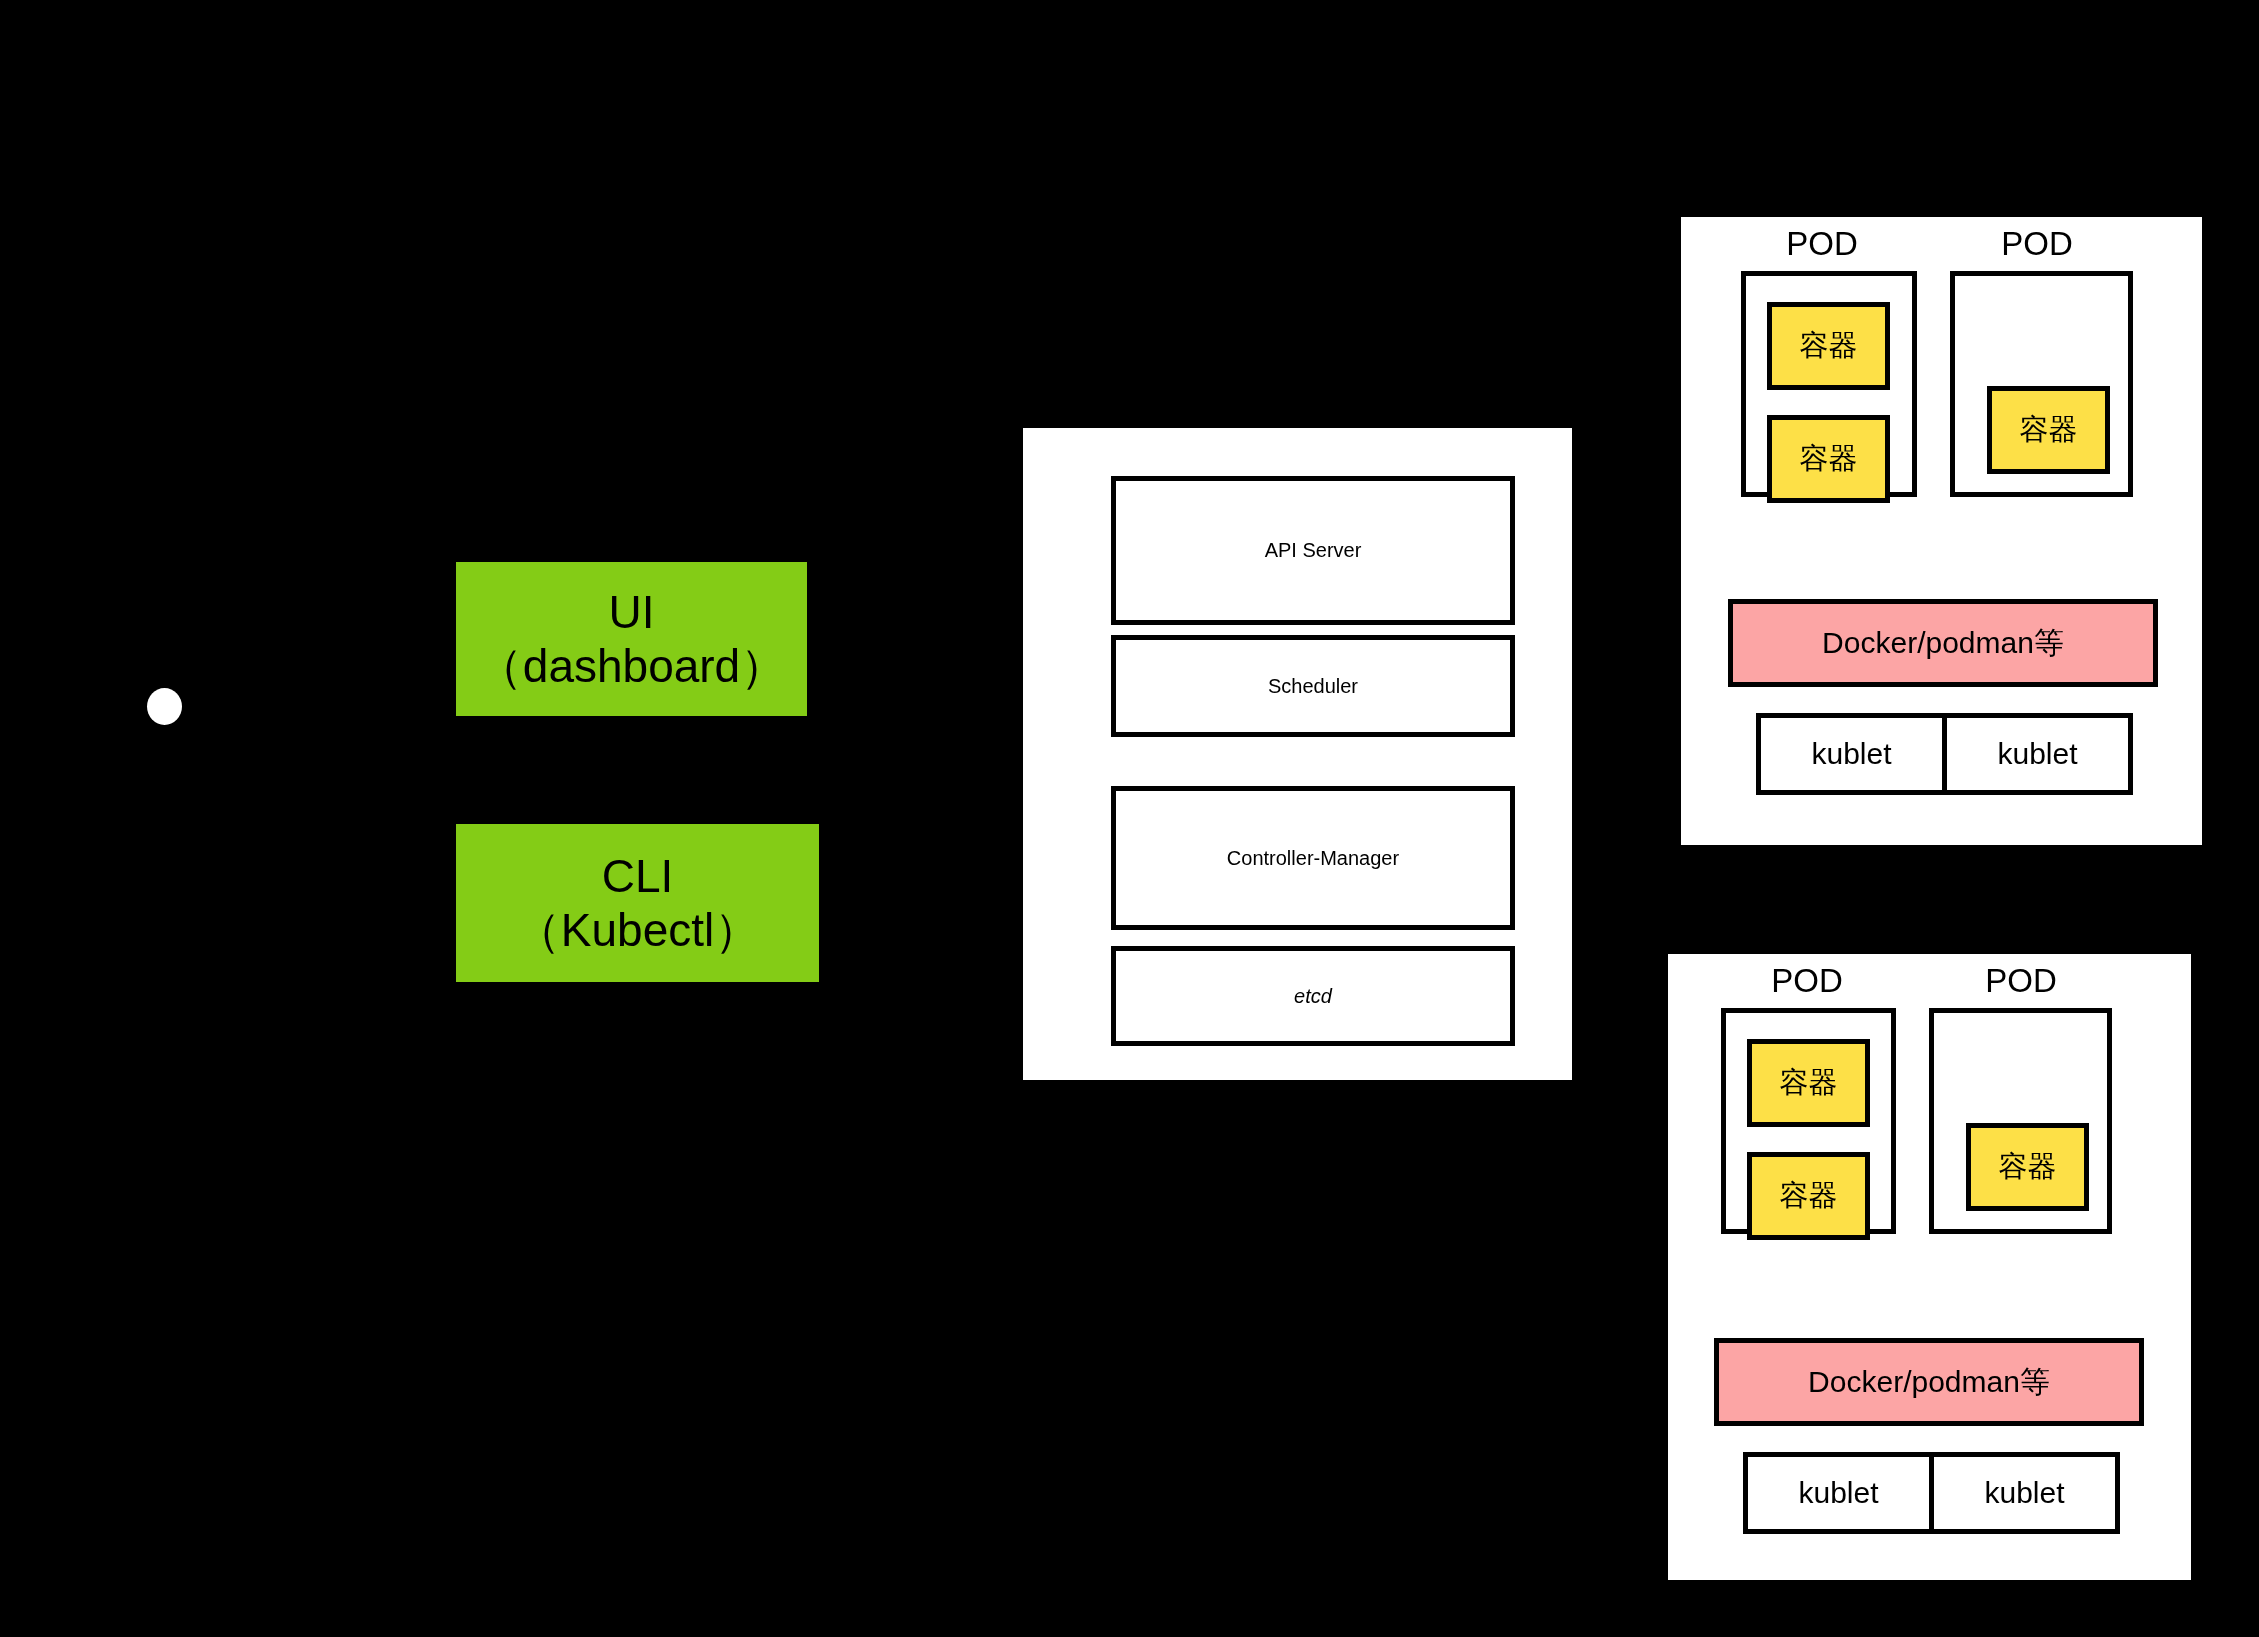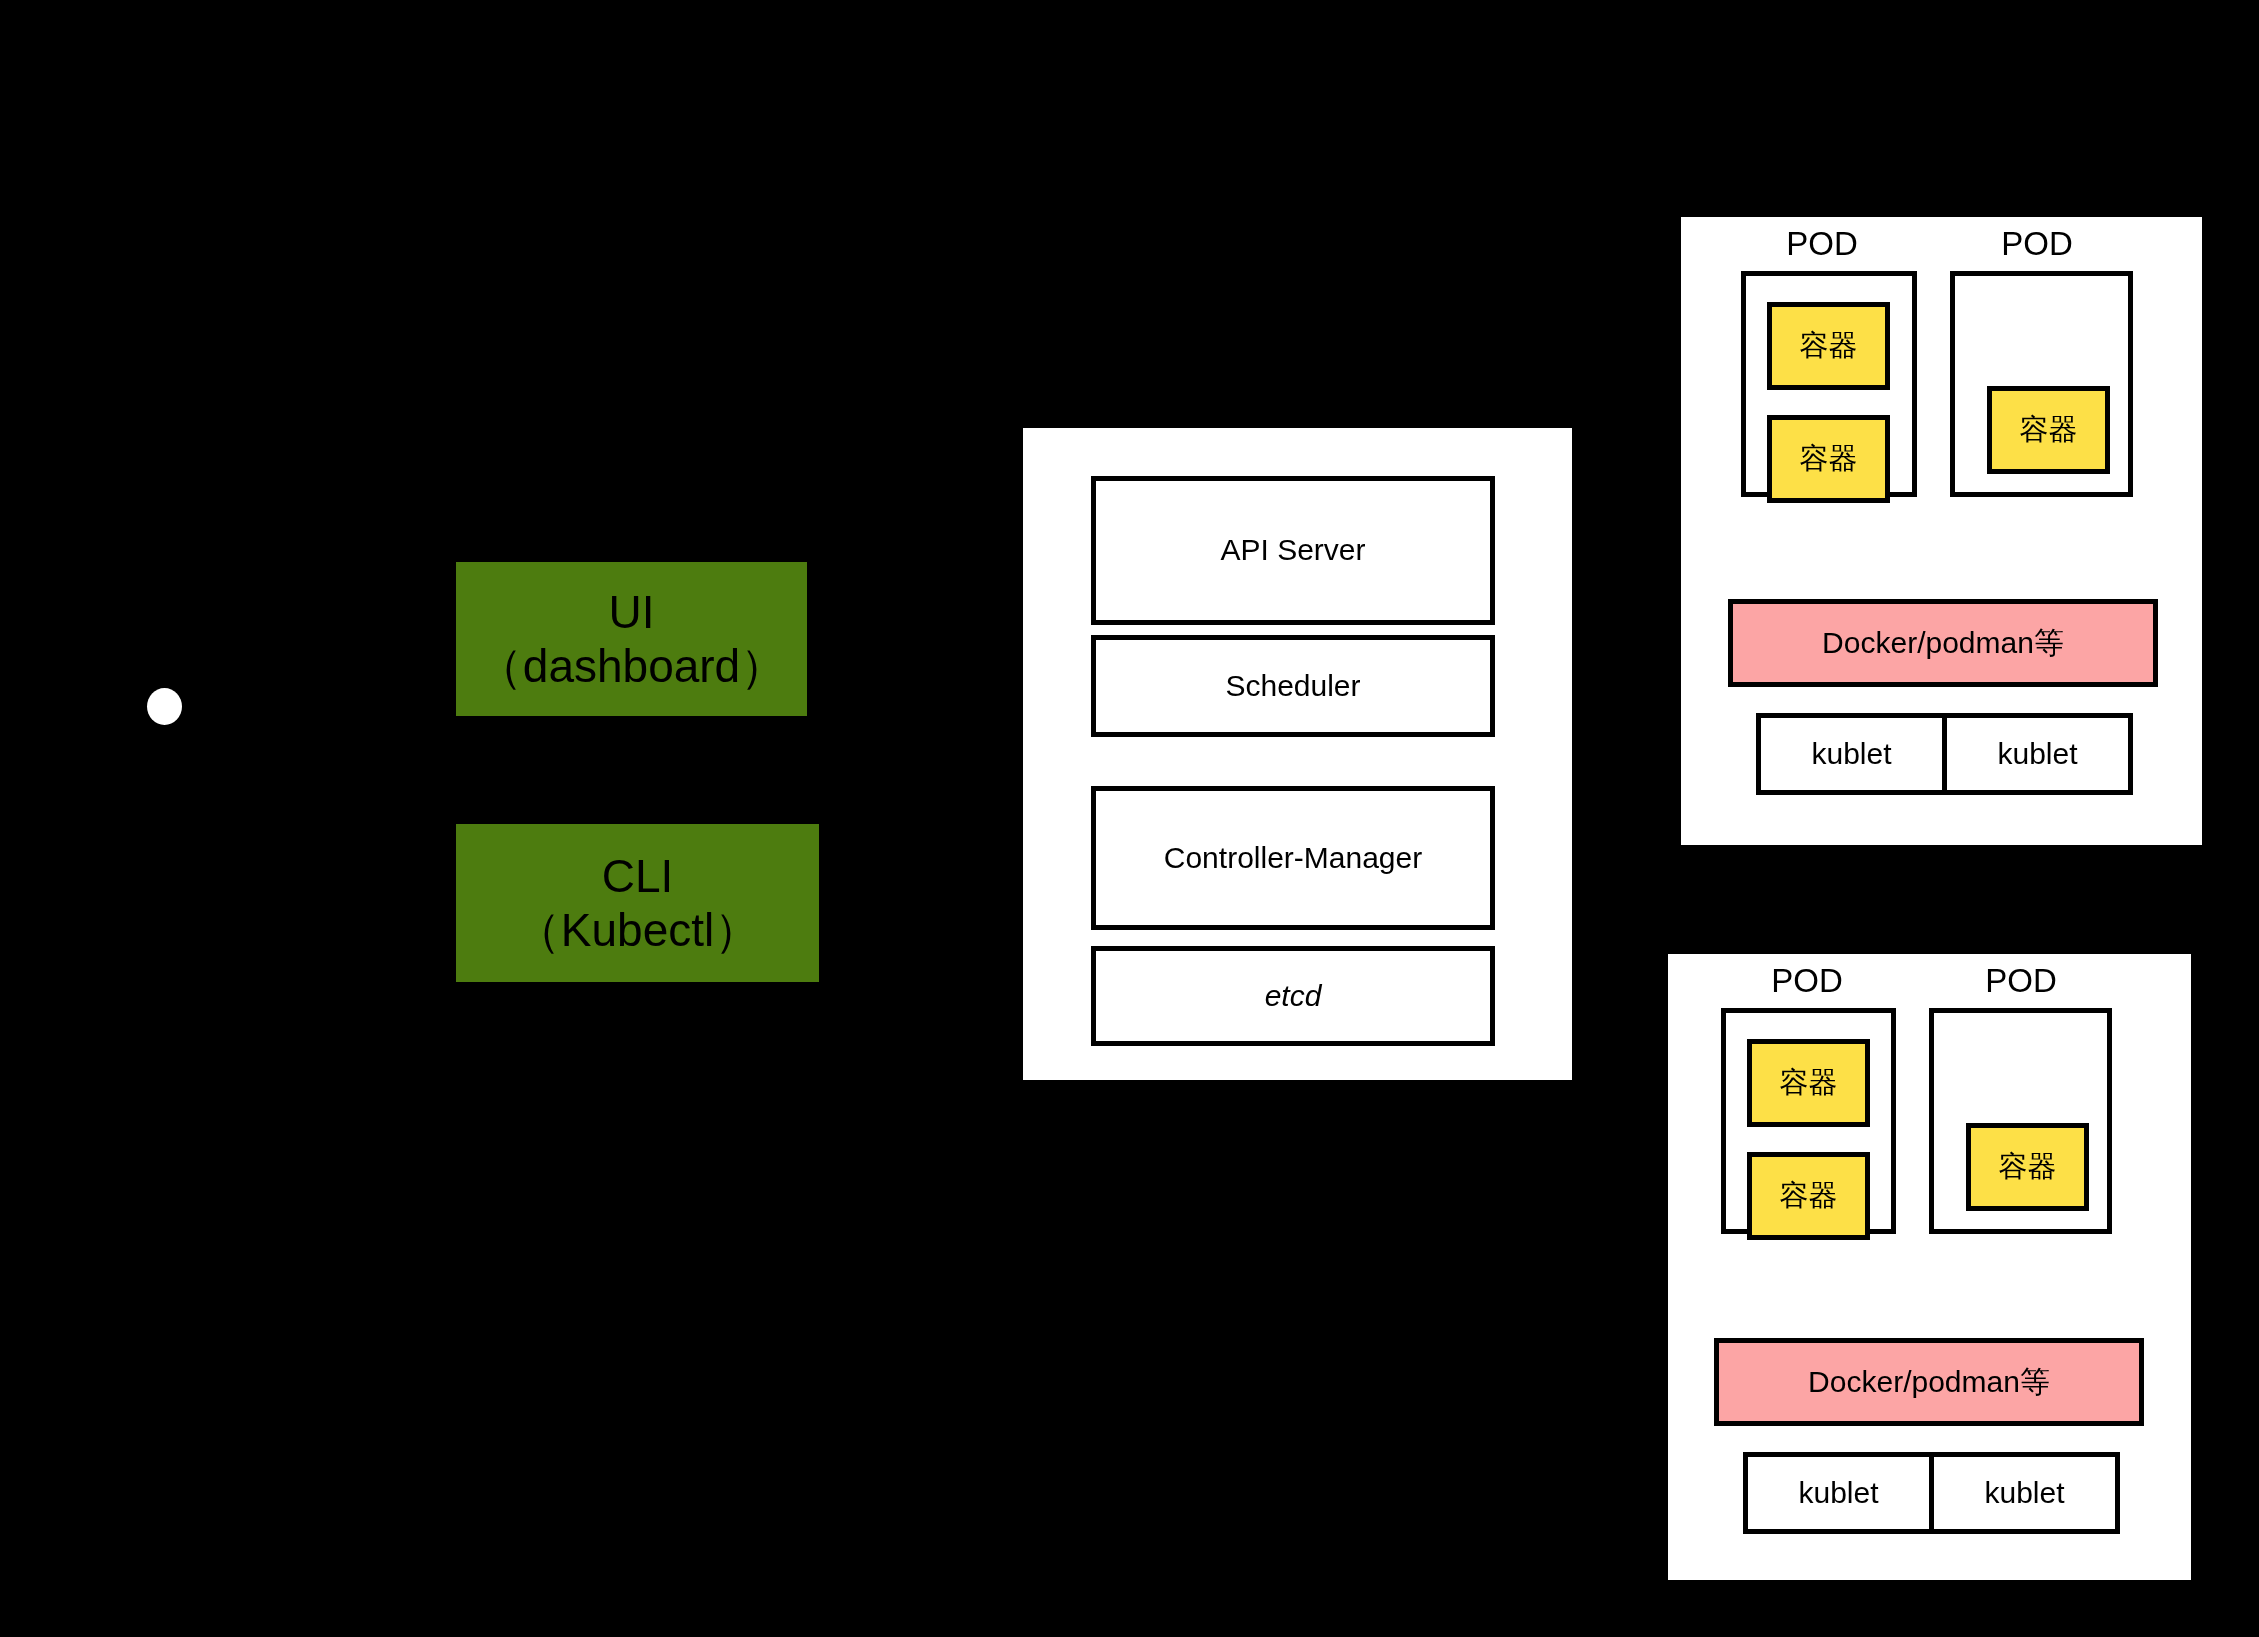--- a/index.html
+++ b/index.html
@@ -46,42 +46,43 @@
   }
   
   .client-dot {
     width: 35px;
     height: 37px;
     border-radius: 50%;
     background: #ffffff;
   }
   
   .client-box {
-    background: #4d7c0f;
+    background: #84cc16;
     border: none;
     display: flex;
     flex-direction: column;
     align-items: center;
     justify-content: center;
     text-align: center;
     font-size: 46px;
     line-height: 1.18;
     color: #000000;
   }
   .client-box .l1 { display: block; }
   .client-box .l2 { display: block; }
 
   
   #control-plane {
     left: 1023px; top: 428px;
     width: 549px; height: 652px;
     background: #ffffff;
   }
   .cp-item {
-    font-size: 30px;
+    font-size: 20px;
+    margin-left: 20px;
   }
 
   
   .node-panel { background: #ffffff; }
   .pod-label {
     font-size: 33px;
     color: #000000;
   }
   .pod-box {
     background: #ffffff;

